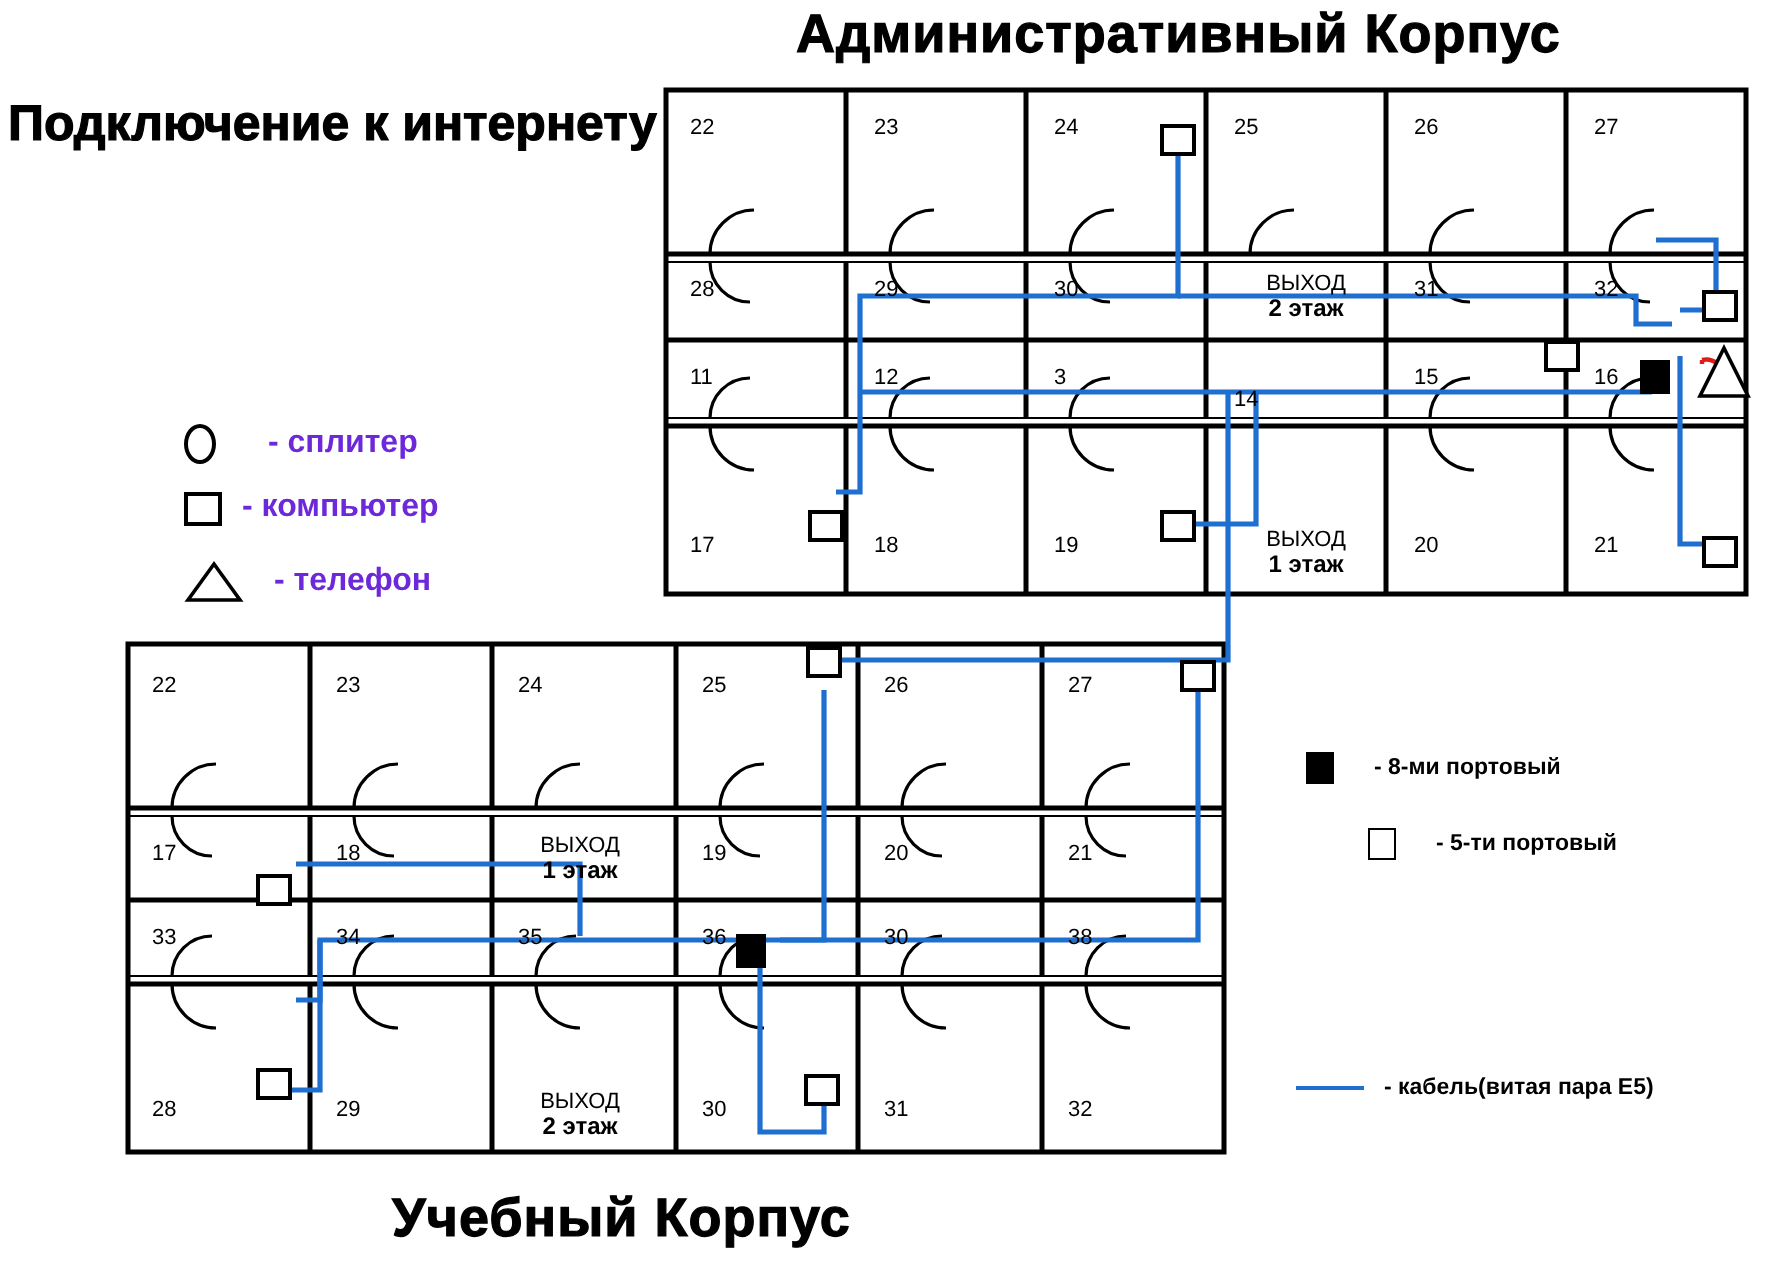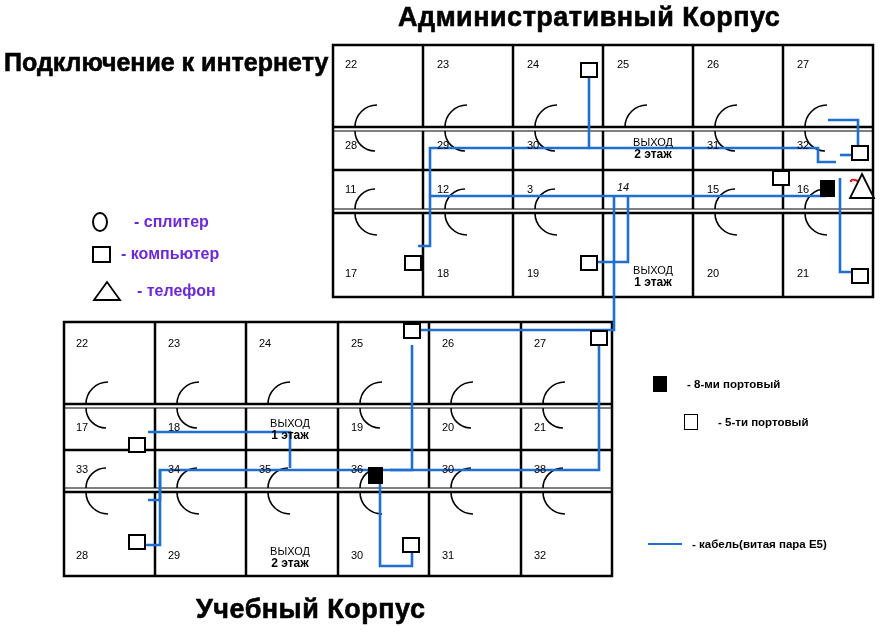--- a/index.html
+++ b/index.html
@@ -333,21 +333,21 @@
   <div class="abs room-label" style="left:797px; top:139px;">32</div>
 
   <div class="abs exit-label" style="left:617px; top:136px; width:72px;">
     <span>ВЫХОД</span><br>
     <b>2 этаж</b>
   </div>
 
   <div class="abs room-label" style="left:345px; top:183px;">11</div>
   <div class="abs room-label" style="left:437px; top:183px;">12</div>
   <div class="abs room-label" style="left:527px; top:183px;">3</div>
-  <div class="abs room-label" style="left:617px; top:181px;font-style:italic;">14</div>
+  <div class="abs room-label" style="left:617px; top:194px;">14</div>
   <div class="abs room-label" style="left:707px; top:183px;">15</div>
   <div class="abs room-label" style="left:797px; top:183px;">16</div>
 
   <div class="abs room-label" style="left:345px; top:267px;">17</div>
   <div class="abs room-label" style="left:437px; top:267px;">18</div>
   <div class="abs room-label" style="left:527px; top:267px;">19</div>
   <div class="abs room-label" style="left:707px; top:267px;">20</div>
   <div class="abs room-label" style="left:797px; top:267px;">21</div>
 
   <div class="abs exit-label" style="left:617px; top:264px; width:72px;">

